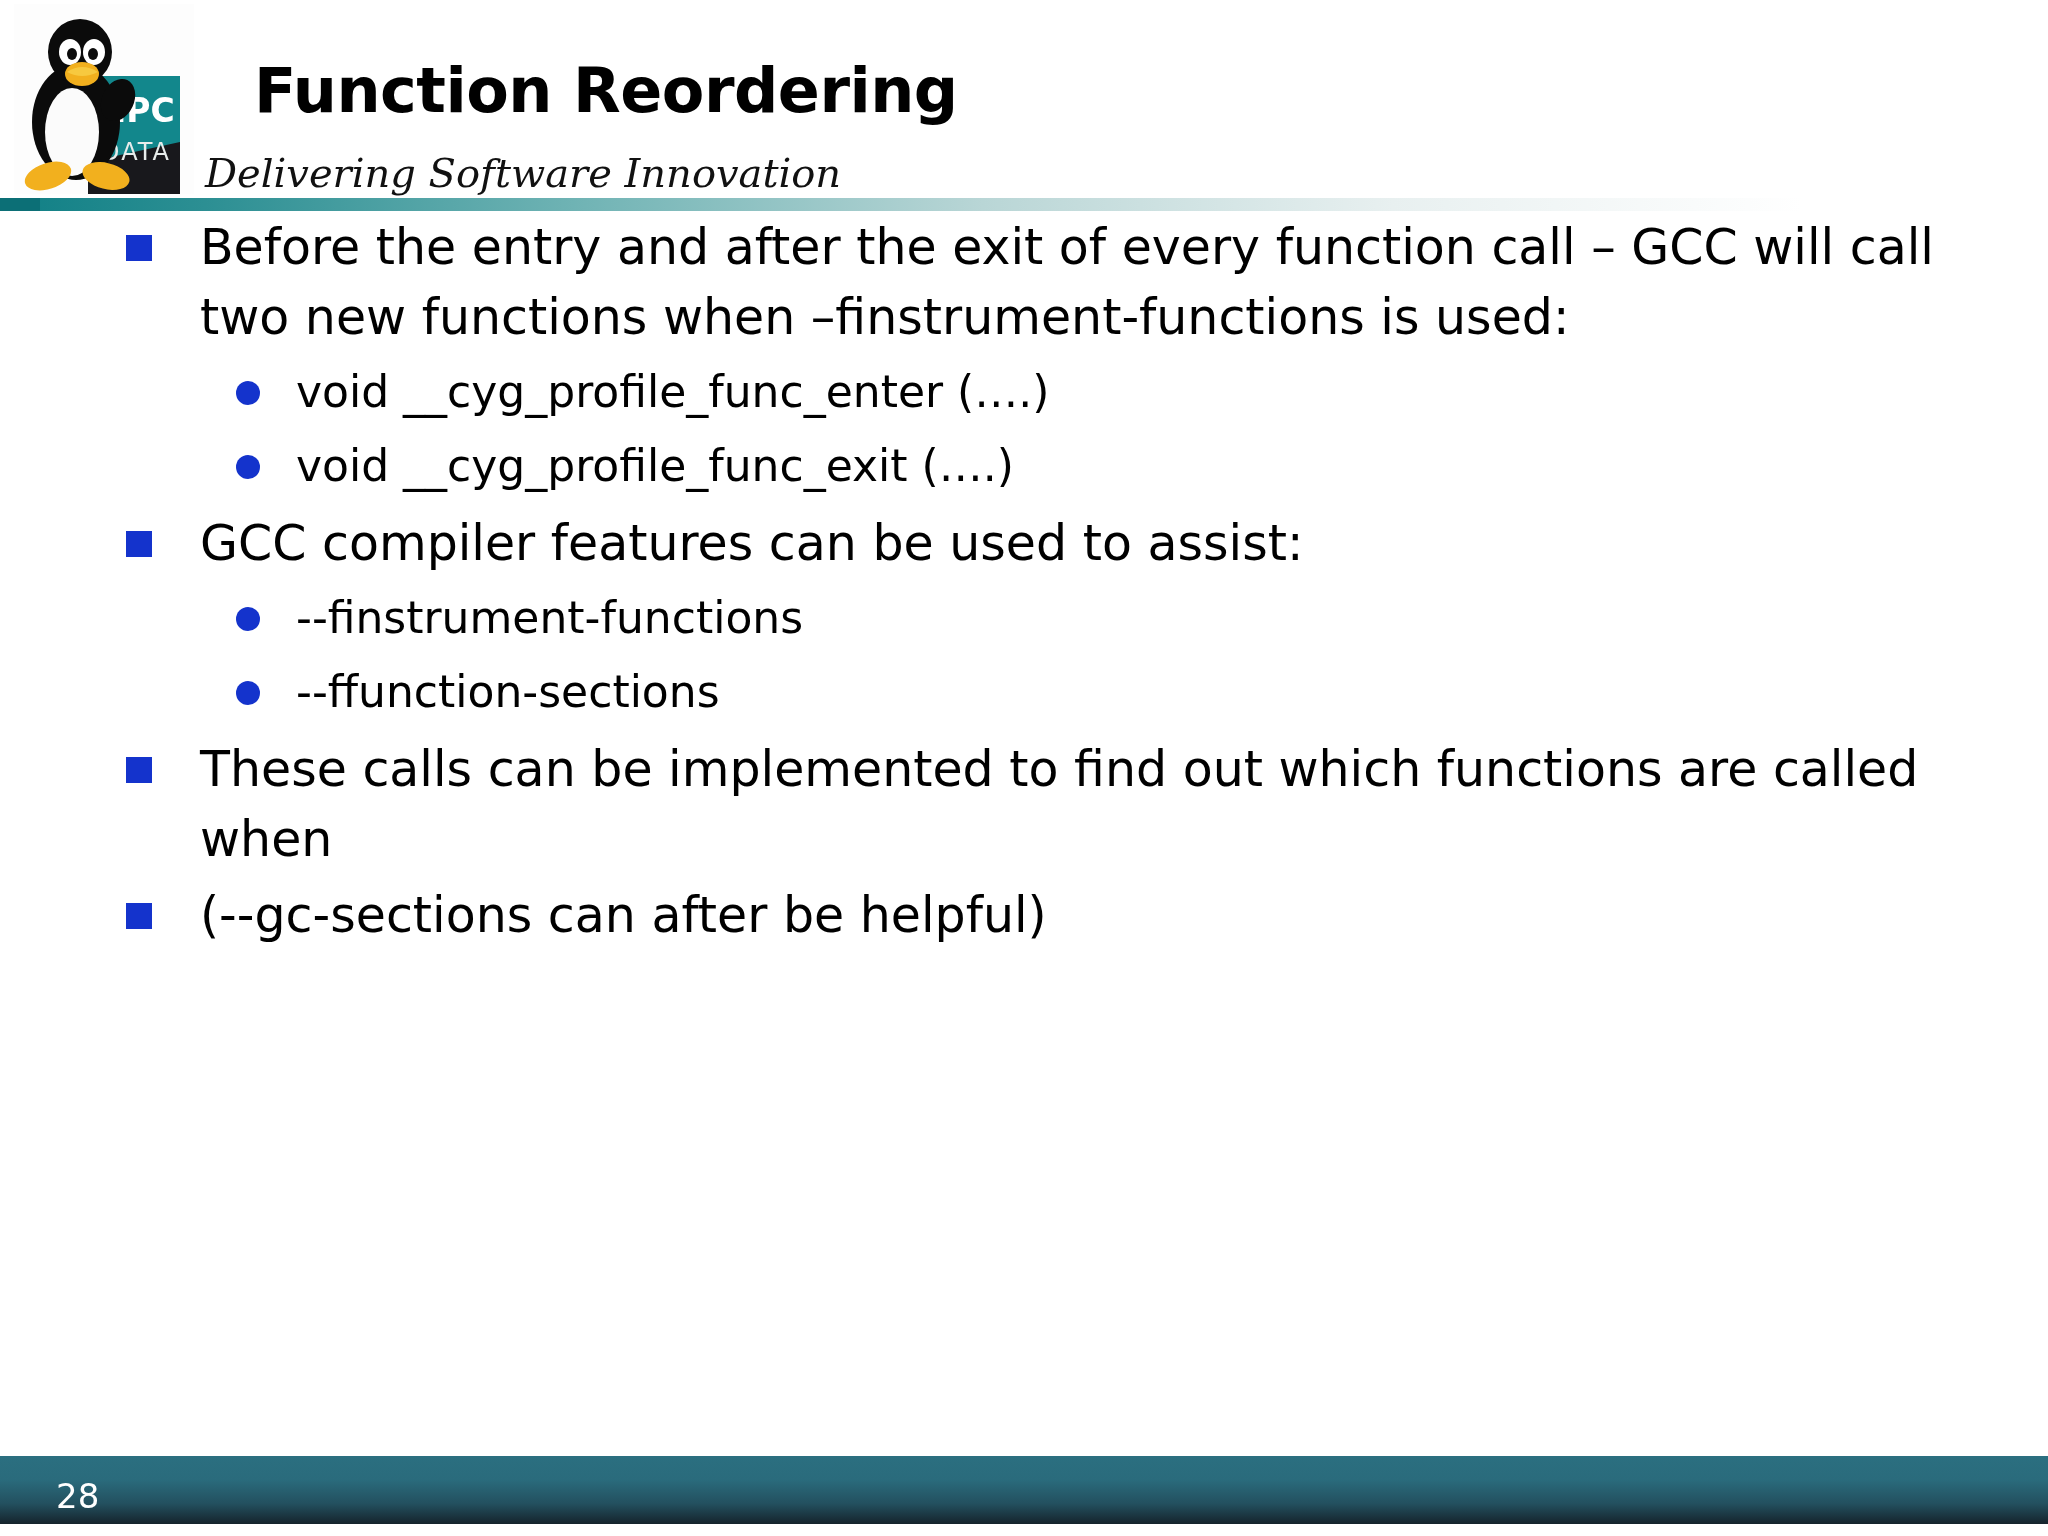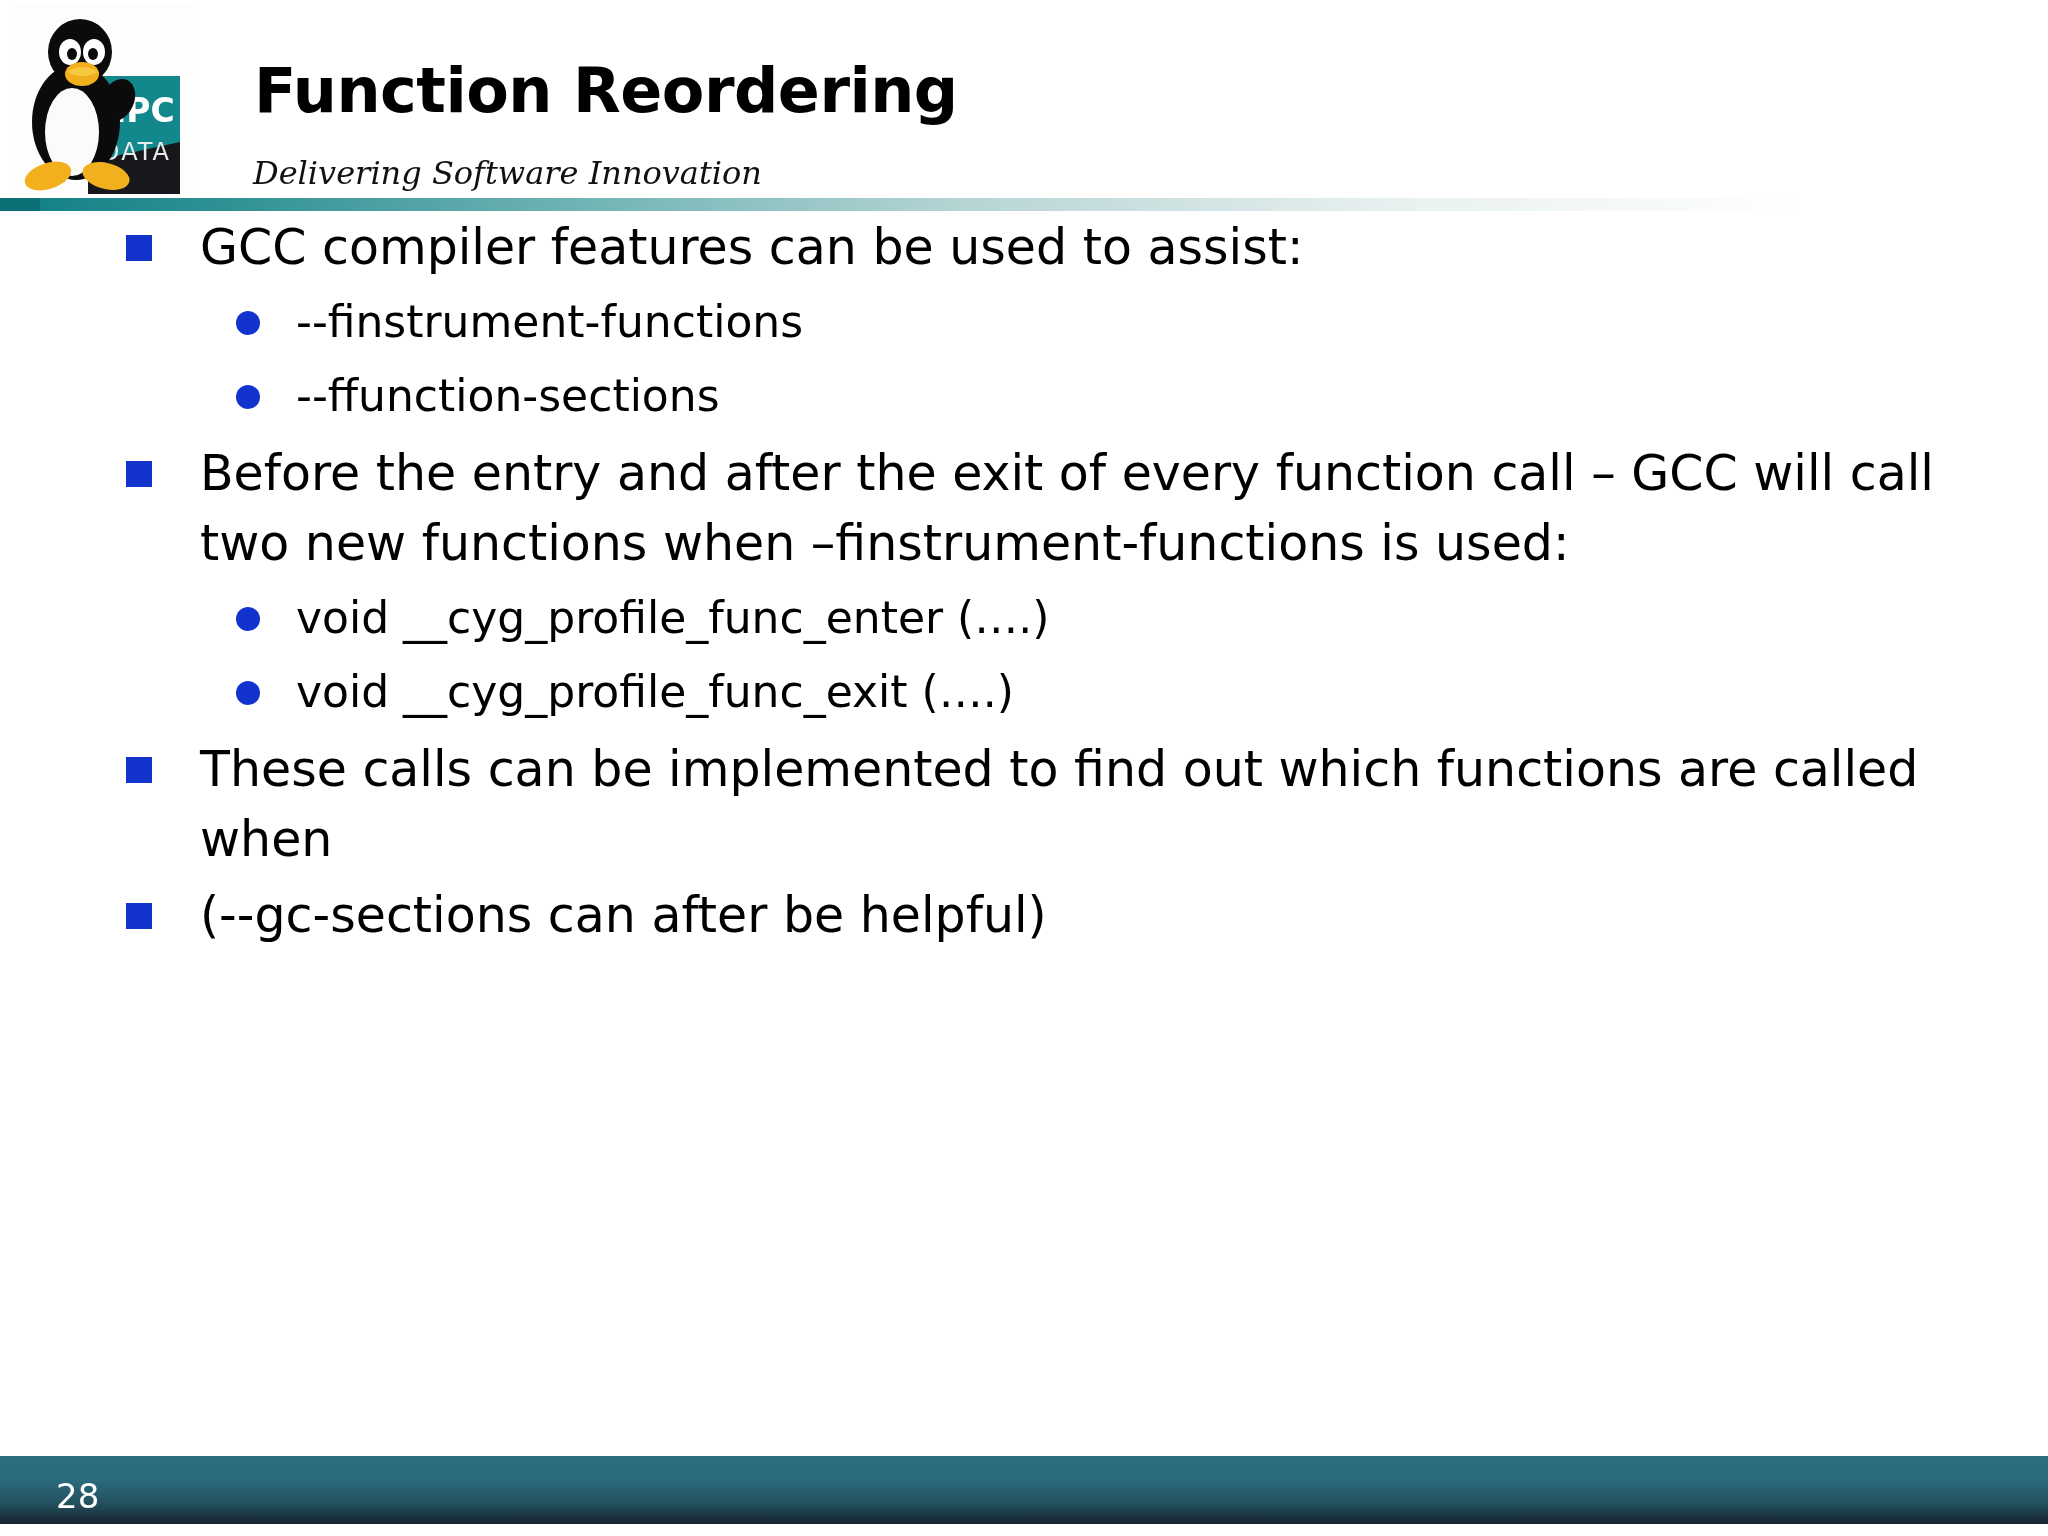--- a/index.html
+++ b/index.html
@@ -43,25 +43,24 @@
     color: #000000;
     letter-spacing: -0.5px;
     white-space: nowrap;
   }
   .tagline {
     position: absolute;
     left: 205px;
     top: 152px;
     font-family: "DejaVu Serif", serif;
     font-style: italic;
-    font-size: 32px;
+    font-size: 40px;
     line-height: 42px;
     color: #111111;
     white-space: nowrap;
-    margin-left: 48px;
   }
   .header-rule {
     position: absolute;
     left: 0;
     top: 198px;
     width: 2048px;
     height: 13px;
     background: linear-gradient(to right, #0f7f85 0%, #2c8f93 10%, #6fb3b4 28%, #b9d6d6 48%, #e8f0f0 68%, #ffffff 88%, #ffffff 100%);
   }
   .header-rule-dark {
@@ -188,44 +187,44 @@
 
   <div class="header-rule"></div>
   <div class="header-rule-dark"></div>
 </div>
 
 <div class="content">
   <ul class="lvl1">
 
     <li class="b1">
       <span class="sq"></span>
+      <span class="txt">Before the entry and after the exit of every function call – GCC will call two new functions when –finstrument-functions is used:</span>
+      <ul class="lvl2">
+        <li class="b2">
+          <span class="dot"></span>
+          <span class="txt">void __cyg_profile_func_enter (….)</span>
+        </li>
+        <li class="b2">
+          <span class="dot"></span>
+          <span class="txt">void __cyg_profile_func_exit (….)</span>
+        </li>
+      </ul>
+    </li>
+
+    <li class="b1">
+      <span class="sq"></span>
       <span class="txt">GCC compiler features can be used to assist:</span>
       <ul class="lvl2">
         <li class="b2">
           <span class="dot"></span>
           <span class="txt">--finstrument-functions</span>
         </li>
         <li class="b2">
           <span class="dot"></span>
           <span class="txt">--ffunction-sections</span>
-        </li>
-      </ul>
-    </li>
-
-    <li class="b1">
-      <span class="sq"></span>
-      <span class="txt">Before the entry and after the exit of every function call – GCC will call two new functions when –finstrument-functions is used:</span>
-      <ul class="lvl2">
-        <li class="b2">
-          <span class="dot"></span>
-          <span class="txt">void __cyg_profile_func_enter (….)</span>
-        </li>
-        <li class="b2">
-          <span class="dot"></span>
-          <span class="txt">void __cyg_profile_func_exit (….)</span>
         </li>
       </ul>
     </li>
 
     <li class="b1">
       <span class="sq"></span>
       <span class="txt">These calls can be implemented to find out which functions are called when</span>
     </li>
 
 

